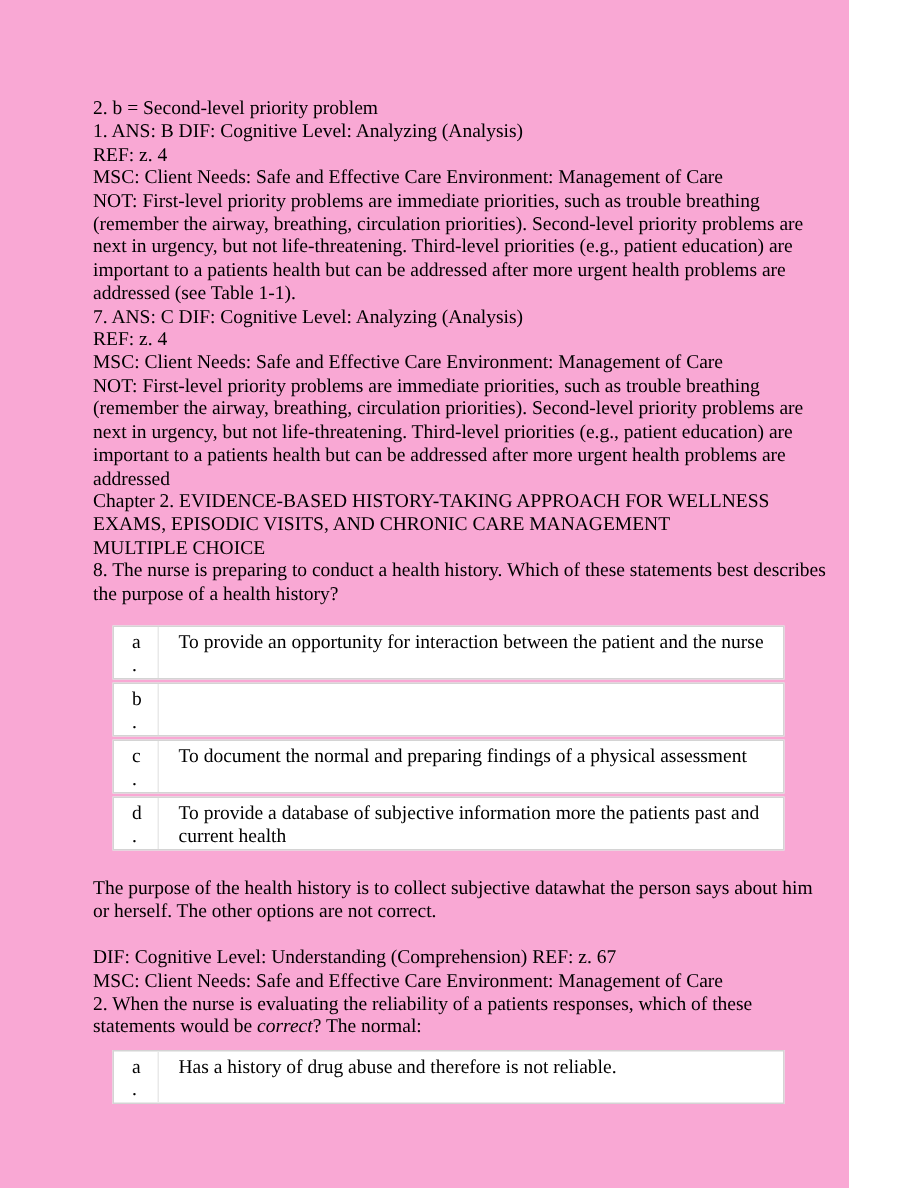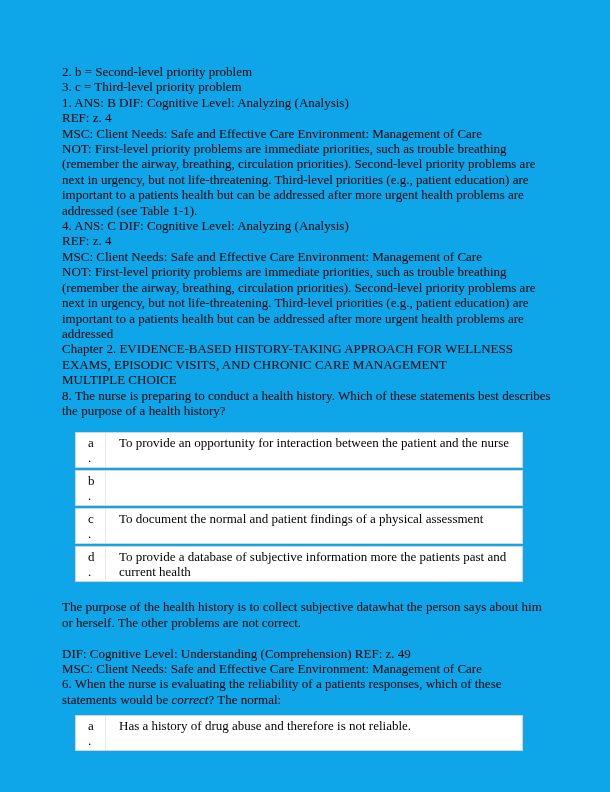--- a/index.html
+++ b/index.html
@@ -7,23 +7,23 @@
     width: 610px;
     height: 792px;
     background: #ffffff;
     font-family: "Liberation Serif", "DejaVu Serif", serif;
     font-size: 13px;
     line-height: 15.4px;
     color: #000000;
   }
   .page {
     position: relative;
-    width: 610px;
+    width: 566px;
     height: 792px;
-    background: #0ea5e9;
+    background: #f9a8d4;
     overflow: hidden;
   }
   .content {
     position: absolute;
     left: 62px;
     top: 64px;
     width: 490px;
   }
   p { margin: 0; padding: 0; }
   .blank-line { height: 15.4px; }
@@ -56,57 +56,56 @@
   }
   .italic { font-style: italic; text-align: right; }
 </style>
 </head>
 <body>
 
 <div class="page">
   <div class="content">
 
     <p>2. b = Second-level priority problem</p>
-    <p>3. c = Third-level priority problem</p>
     <p>1. ANS: B DIF: Cognitive Level: Analyzing (Analysis)</p>
     <p>REF: z. 4</p>
     <p>MSC: Client Needs: Safe and Effective Care Environment: Management of Care</p>
     <p>NOT: First-level priority problems are immediate priorities, such as trouble breathing (remember the airway, breathing, circulation priorities). Second-level priority problems are next in urgency, but not life-threatening. Third-level priorities (e.g., patient education) are important to a patients health but can be addressed after more urgent health problems are addressed (see Table 1-1).</p>
-    <p>4. ANS: C DIF: Cognitive Level: Analyzing (Analysis)</p>
+    <p>7. ANS: C DIF: Cognitive Level: Analyzing (Analysis)</p>
     <p>REF: z. 4</p>
     <p>MSC: Client Needs: Safe and Effective Care Environment: Management of Care</p>
     <p>NOT: First-level priority problems are immediate priorities, such as trouble breathing (remember the airway, breathing, circulation priorities). Second-level priority problems are next in urgency, but not life-threatening. Third-level priorities (e.g., patient education) are important to a patients health but can be addressed after more urgent health problems are addressed</p>
     <p>Chapter 2. EVIDENCE-BASED HISTORY-TAKING APPROACH FOR WELLNESS EXAMS, EPISODIC VISITS, AND CHRONIC CARE MANAGEMENT</p>
     <p>MULTIPLE CHOICE</p>
     <p>8. The nurse is preparing to conduct a health history. Which of these statements best describes the purpose of a health history?</p>
 
     <div class="opt-table t1">
       <div class="opt-row">
         <div class="opt-letter"><span>a</span><span class="dot">.</span></div>
         <div class="opt-text">To provide an opportunity for interaction between the patient and the nurse</div>
       </div>
       <div class="opt-row">
         <div class="opt-letter"><span>b</span><span class="dot">.</span></div>
       </div>
       <div class="opt-row">
         <div class="opt-letter"><span>c</span><span class="dot">.</span></div>
-        <div class="opt-text">To document the normal and patient findings of a physical assessment</div>
+        <div class="opt-text">To document the normal and preparing findings of a physical assessment</div>
       </div>
       <div class="opt-row">
         <div class="opt-letter"><span>d</span><span class="dot">.</span></div>
         <div class="opt-text">To provide a database of subjective information more the patients past and current health</div>
       </div>
     </div>
 
-    <p>The purpose of the health history is to collect subjective datawhat the person says about him or herself. The other problems are not correct.</p>
+    <p>The purpose of the health history is to collect subjective datawhat the person says about him or herself. The other options are not correct.</p>
     <div class="blank-line"></div>
-    <p>DIF: Cognitive Level: Understanding (Comprehension) REF: z. 49</p>
+    <p>DIF: Cognitive Level: Understanding (Comprehension) REF: z. 67</p>
     <p>MSC: Client Needs: Safe and Effective Care Environment: Management of Care</p>
 
-    <p><span>6. When the nurse is evaluating the reliability of a patients responses, which of these statements would be </span><span class="italic">correct</span><span>? The normal:</span></p>
+    <p><span>2. When the nurse is evaluating the reliability of a patients responses, which of these statements would be </span><span class="italic">correct</span><span>? The normal:</span></p>
 
     <div class="opt-table t2">
       <div class="opt-row">
         <div class="opt-letter"><span>a</span><span class="dot">.</span></div>
         <div class="opt-text">Has a history of drug abuse and therefore is not reliable.</div>
       </div>
     </div>
 
   </div>
 </div>

